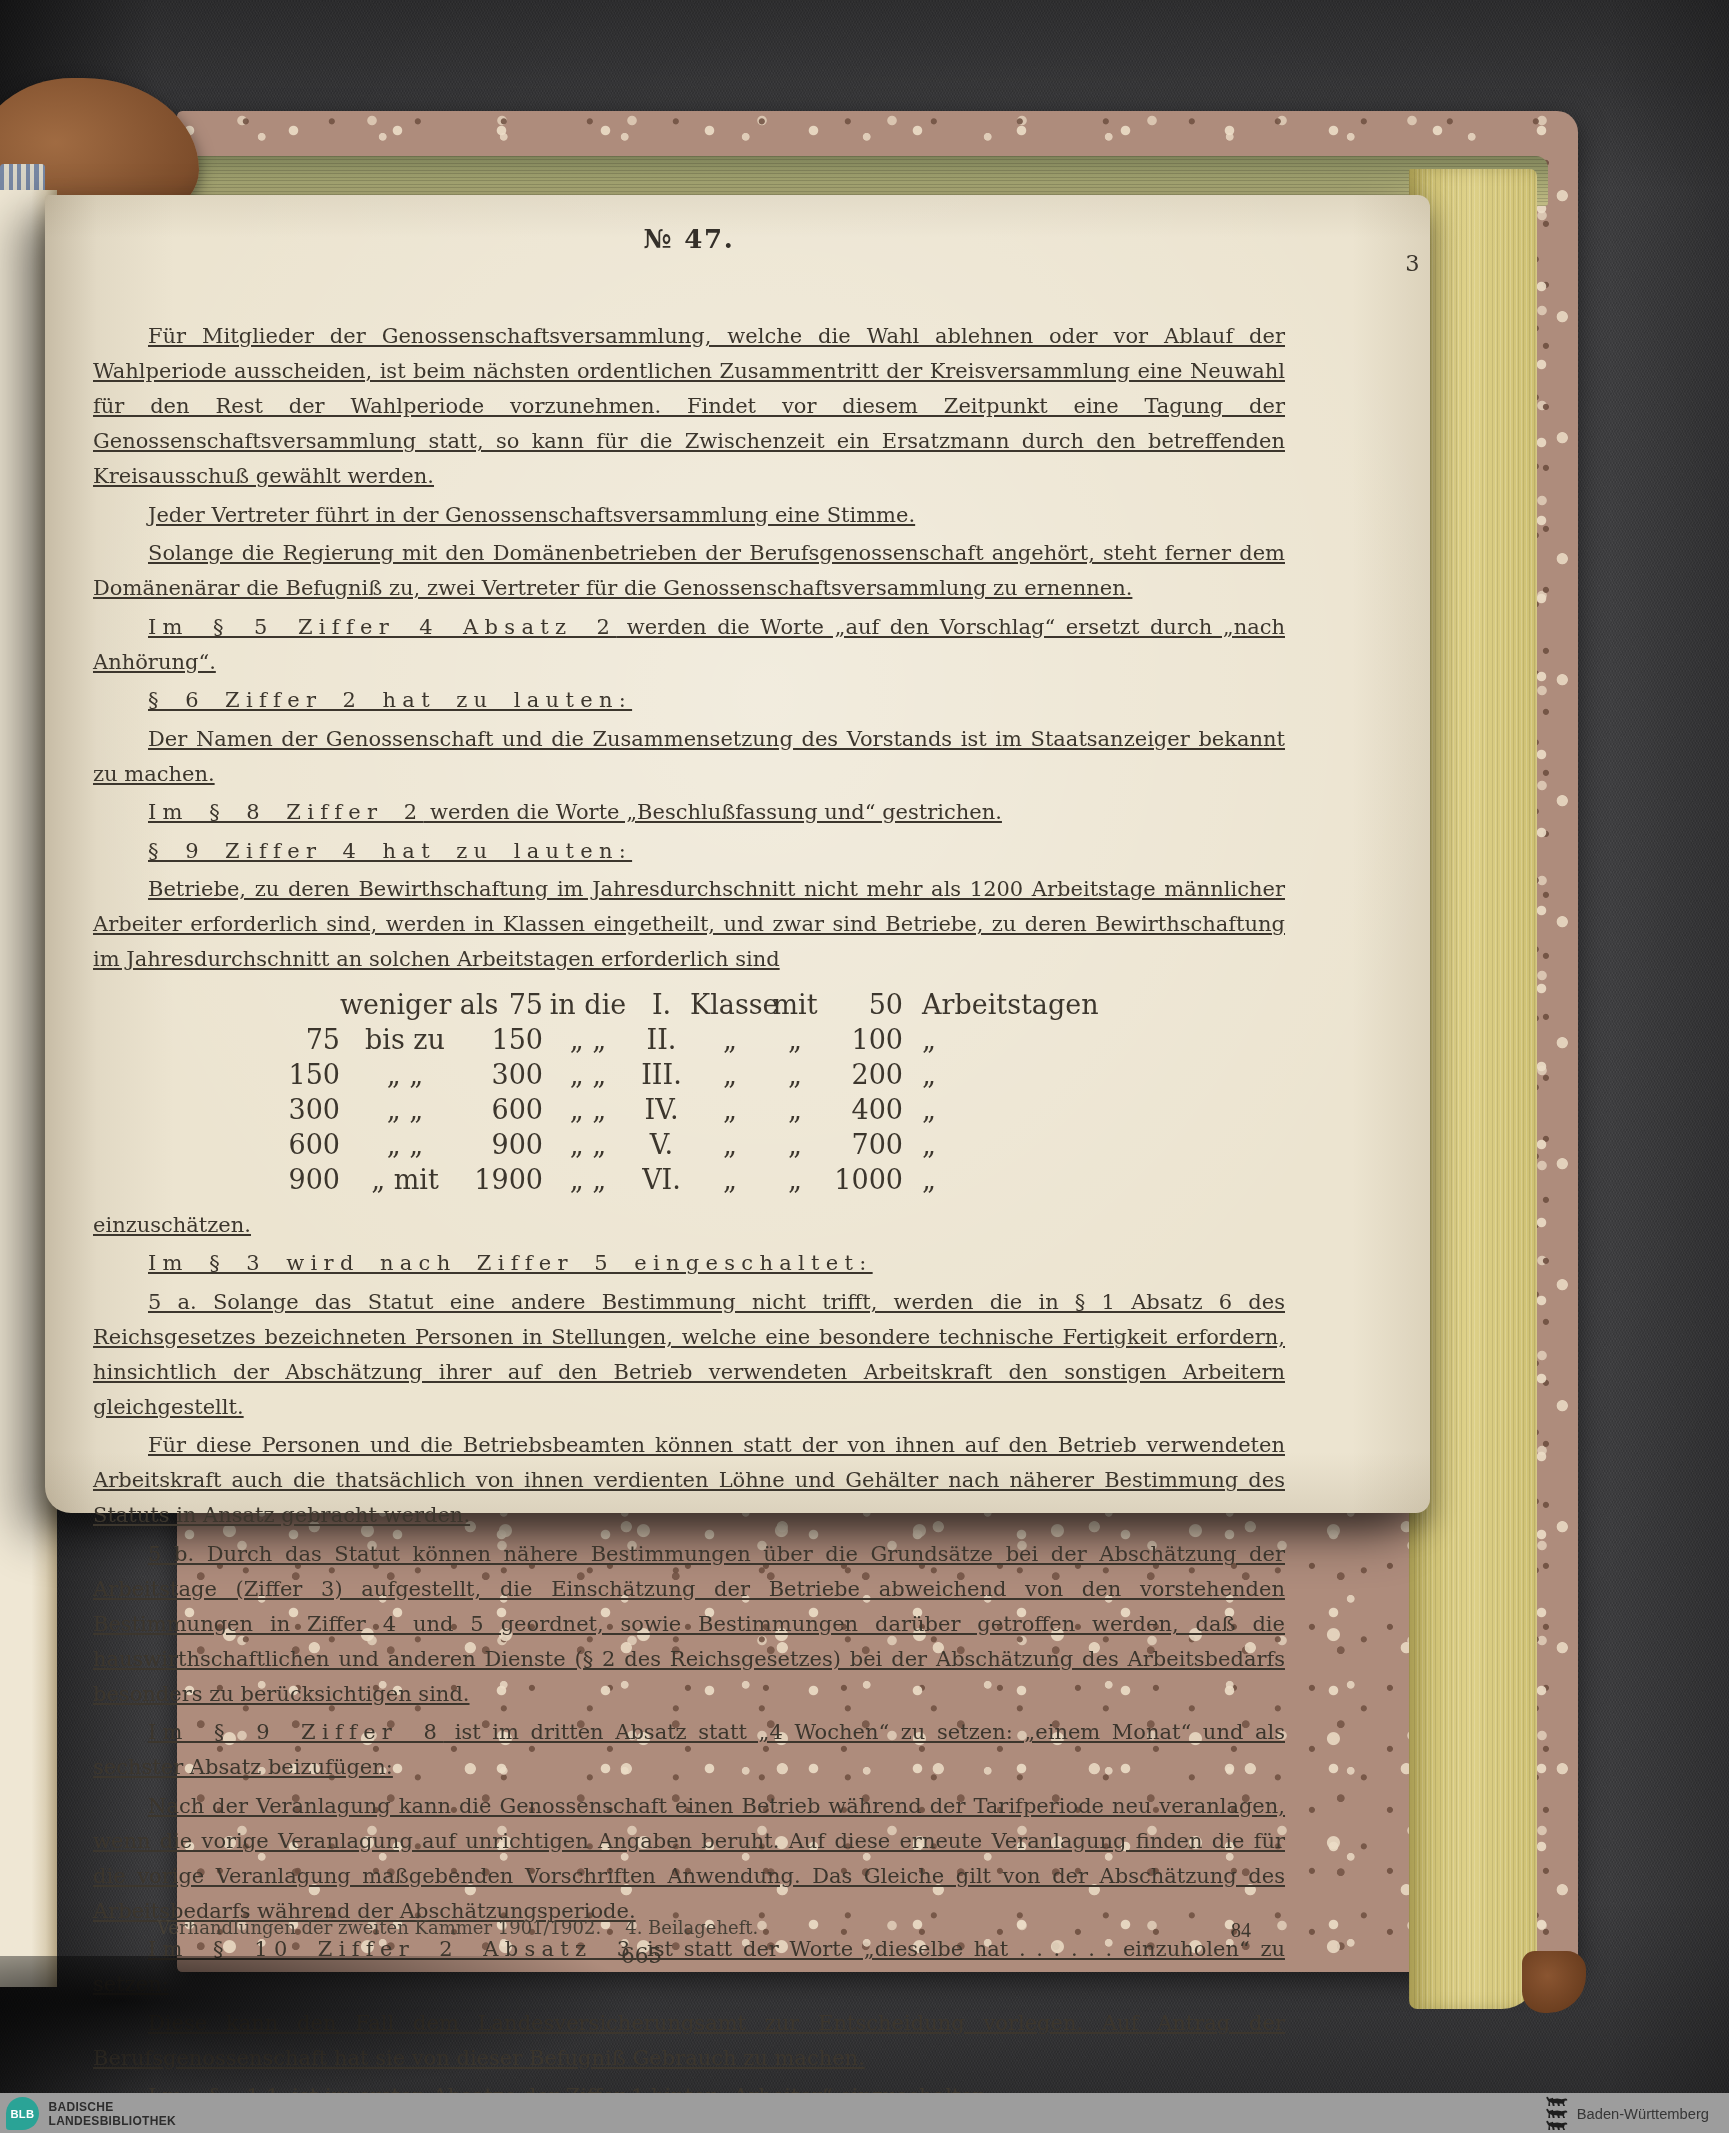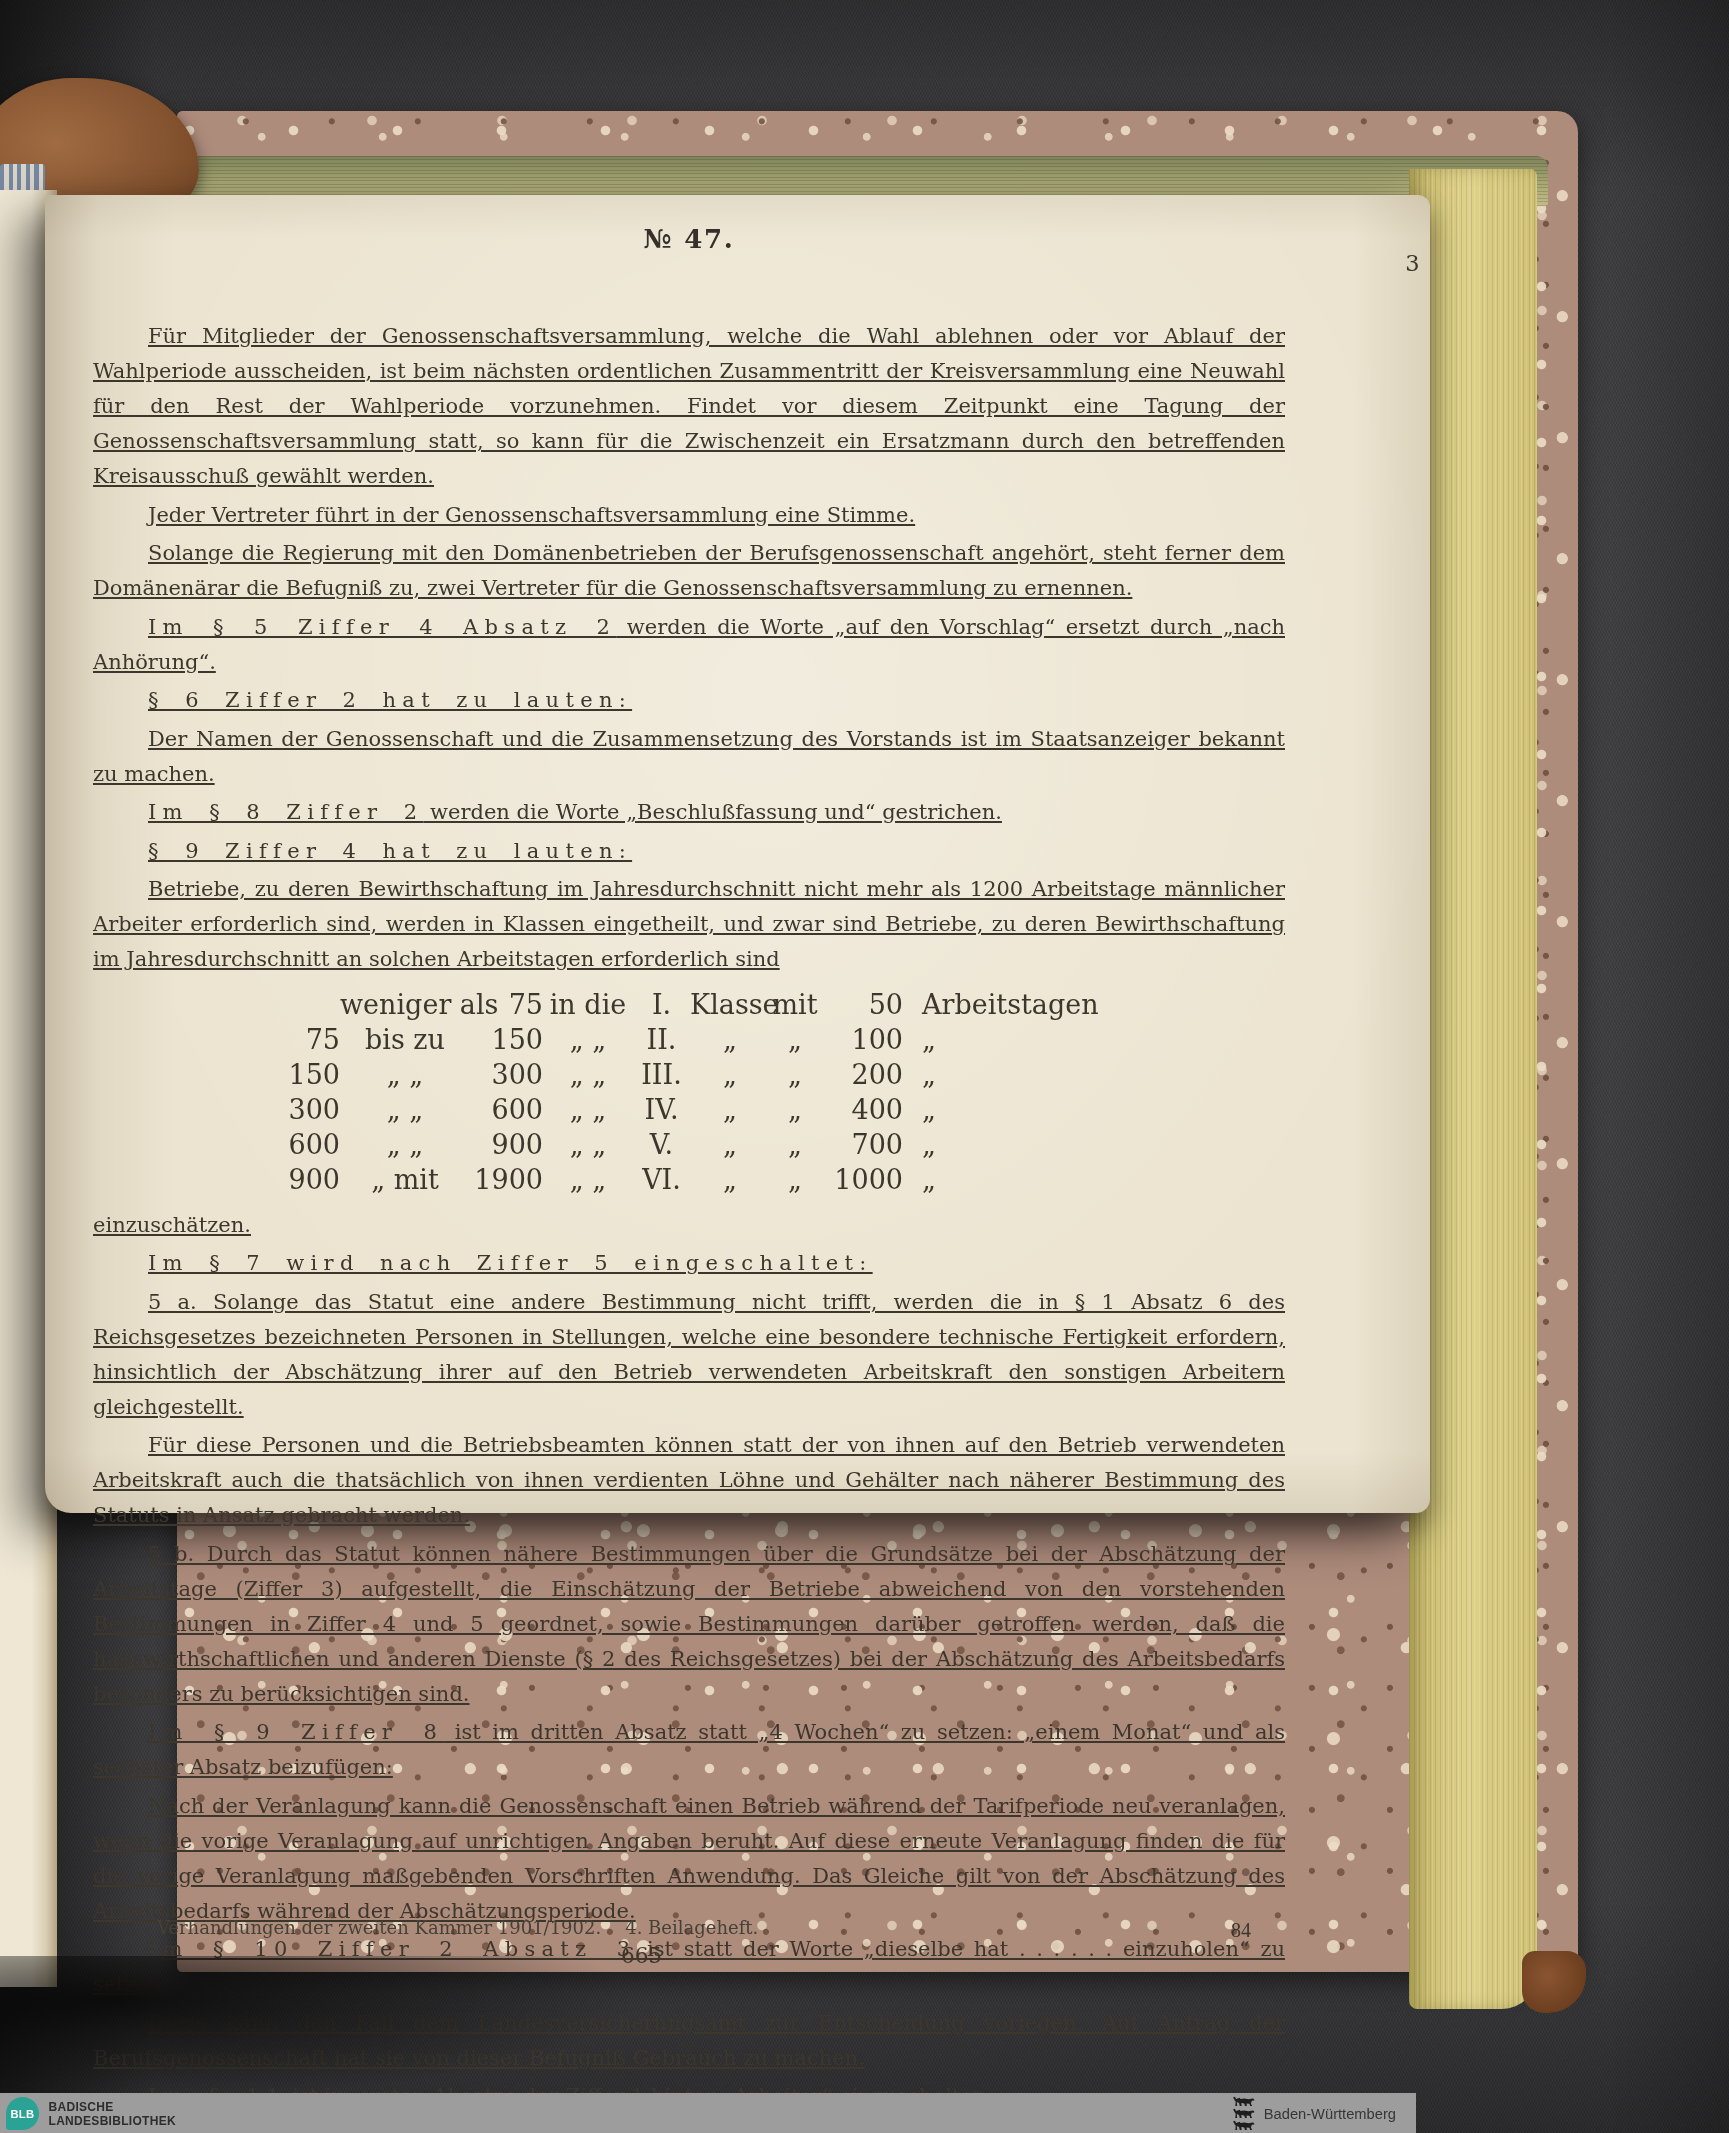--- a/index.html
+++ b/index.html
@@ -86,21 +86,21 @@
   .trow span{white-space:nowrap;}
   .c0,.c2,.c7{text-align:right;}
   .c1,.c3,.c4,.c5,.c6{text-align:center;}
   .c8{text-align:left; padding-left:19px;}
   
   .f-series{position:absolute; left:64px; top:1722px; font-size:18px; color:#464036;margin-left:48px;}
   .f-series .gap{display:inline-block; width:24px;}
   .f-665{position:absolute; left:510px; top:1748px; width:173px; text-align:center; font-size:21.6px;}
   .f-84{position:absolute; left:1186px; top:1724px; font-size:20px;font-family:Liberation Serif, serif;}
   
-  .bar{position:absolute; left:0; top:2093px; width:1416px; height:41px; z-index:10;
+  .bar{position:absolute; left:0; top:2093px; width:1729px; height:41px; z-index:10;
     background:#9d9d9d; display:flex; align-items:center; justify-content:space-between;
     font-family:"Liberation Sans", sans-serif;gap:9px;}
   .bar-left{display:flex; align-items:center; gap:9.5px; padding-left:6px;}
   .blb-badge{width:33px; height:33px; border-radius:50% 50% 50% 10%;
     display:flex; align-items:center; justify-content:center;
     color:#fff; font-size:11.2px; font-weight:bold; letter-spacing:0.4px;}
   .libname{font-size:12px; font-weight:bold; line-height:14px; color:#2d2d2d; letter-spacing:0.3px;}
   .bar-right{display:flex; align-items:center; gap:8.6px; padding-right:20px;}
   .lions{display:flex; flex-direction:column; gap:0.9px;}
   .lions svg{display:block;}
@@ -195,21 +195,21 @@
               <span class="c2">1900</span>
               <span class="c3">„  „</span>
               <span class="c4">VI.</span>
               <span class="c5">„</span>
               <span class="c6">„</span>
               <span class="c7">1000</span>
               <span class="c8">„</span>
             </div>
           </div>
           <p>einzuschätzen.</p>
-          <p class="ind"><span class="lead">Im § 7 wird nach Ziffer 5 eingeschaltet:</span></p>
+          <p class="ind"><span class="lead">Im § 3 wird nach Ziffer 5 eingeschaltet:</span></p>
           <p class="ind">5 a. Solange das Statut eine andere Bestimmung nicht trifft, werden die in § 1 Absatz 6 des Reichsgesetzes bezeichneten Personen in Stellungen, welche eine besondere technische Fertigkeit erfordern, hinsichtlich der Abschätzung ihrer auf den Betrieb verwendeten Arbeitskraft den sonstigen Arbeitern gleichgestellt.</p>
           <p class="ind">Für diese Personen und die Betriebsbeamten können statt der von ihnen auf den Betrieb verwendeten Arbeitskraft auch die thatsächlich von ihnen verdienten Löhne und Gehälter nach näherer Bestimmung des Statuts in Ansatz gebracht werden.</p>
           <p class="ind">5 b. Durch das Statut können nähere Bestimmungen über die Grundsätze bei der Abschätzung der Arbeitstage (Ziffer 3) aufgestellt, die Einschätzung der Betriebe abweichend von den vorstehenden Bestimmungen in Ziffer 4 und 5 geordnet, sowie Bestimmungen darüber getroffen werden, daß die hauswirthschaftlichen und anderen Dienste (§ 2 des Reichsgesetzes) bei der Abschätzung des Arbeitsbedarfs besonders zu berücksichtigen sind.</p>
           <p class="ind"><span class="lead">Im § 9 Ziffer 8</span> ist im dritten Absatz statt „4 Wochen“ zu setzen: „einem Monat“ und als sechster Absatz beizufügen:</p>
           <p class="ind">Nach der Veranlagung kann die Genossenschaft einen Betrieb während der Tarifperiode neu veranlagen, wenn die vorige Veranlagung auf unrichtigen Angaben beruht. Auf diese erneute Veranlagung finden die für die vorige Veranlagung maßgebenden Vorschriften Anwendung. Das Gleiche gilt von der Abschätzung des Arbeitsbedarfs während der Abschätzungsperiode.</p>
           <p class="ind"><span class="lead">Im § 10 Ziffer 2 Absatz 3</span> ist statt der Worte „dieselbe hat . . . . . . einzuholen“ zu setzen:</p>
           <p class="ind">Diese kann den Fall dem Landesversicherungsamt zur Entscheidung vorlegen. Auf Antrag der Berufsgenossenschaft hat sie von dieser Befugniß Gebrauch zu machen.</p>
           <p class="ind"><span class="lead">Im § 11</span> ist im ersten Absatze der Ziffer 1 hinter „Arbeiter“ einzuschalten:</p>
         </div>
     </div>

